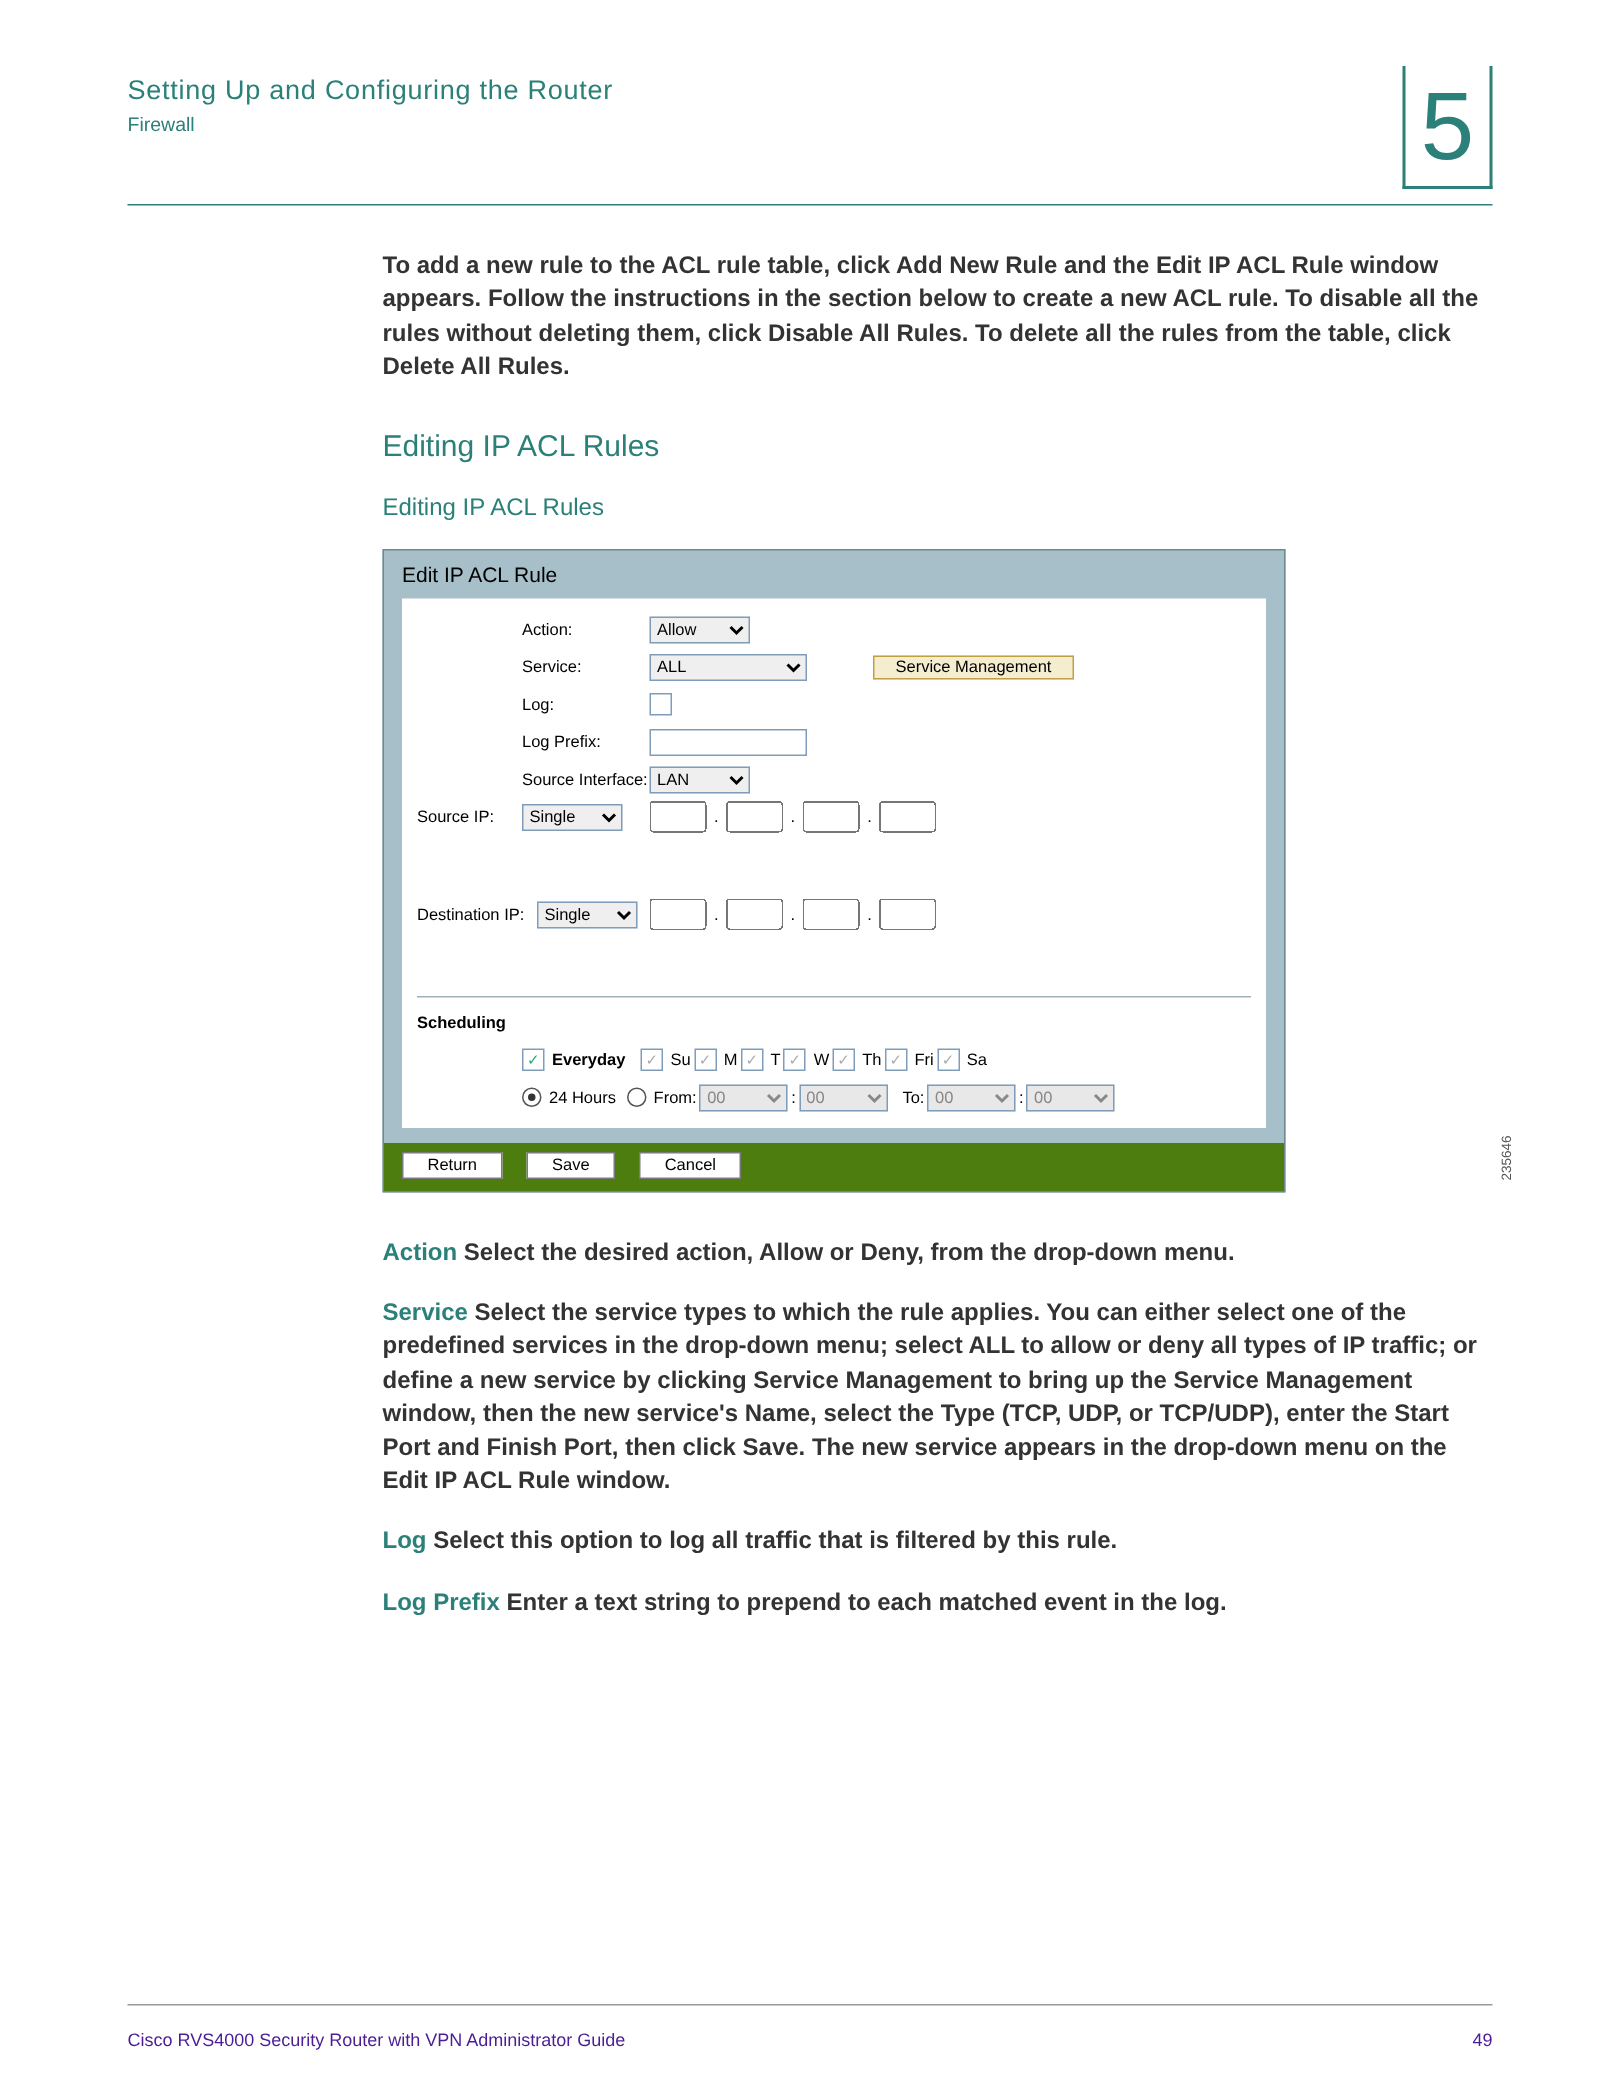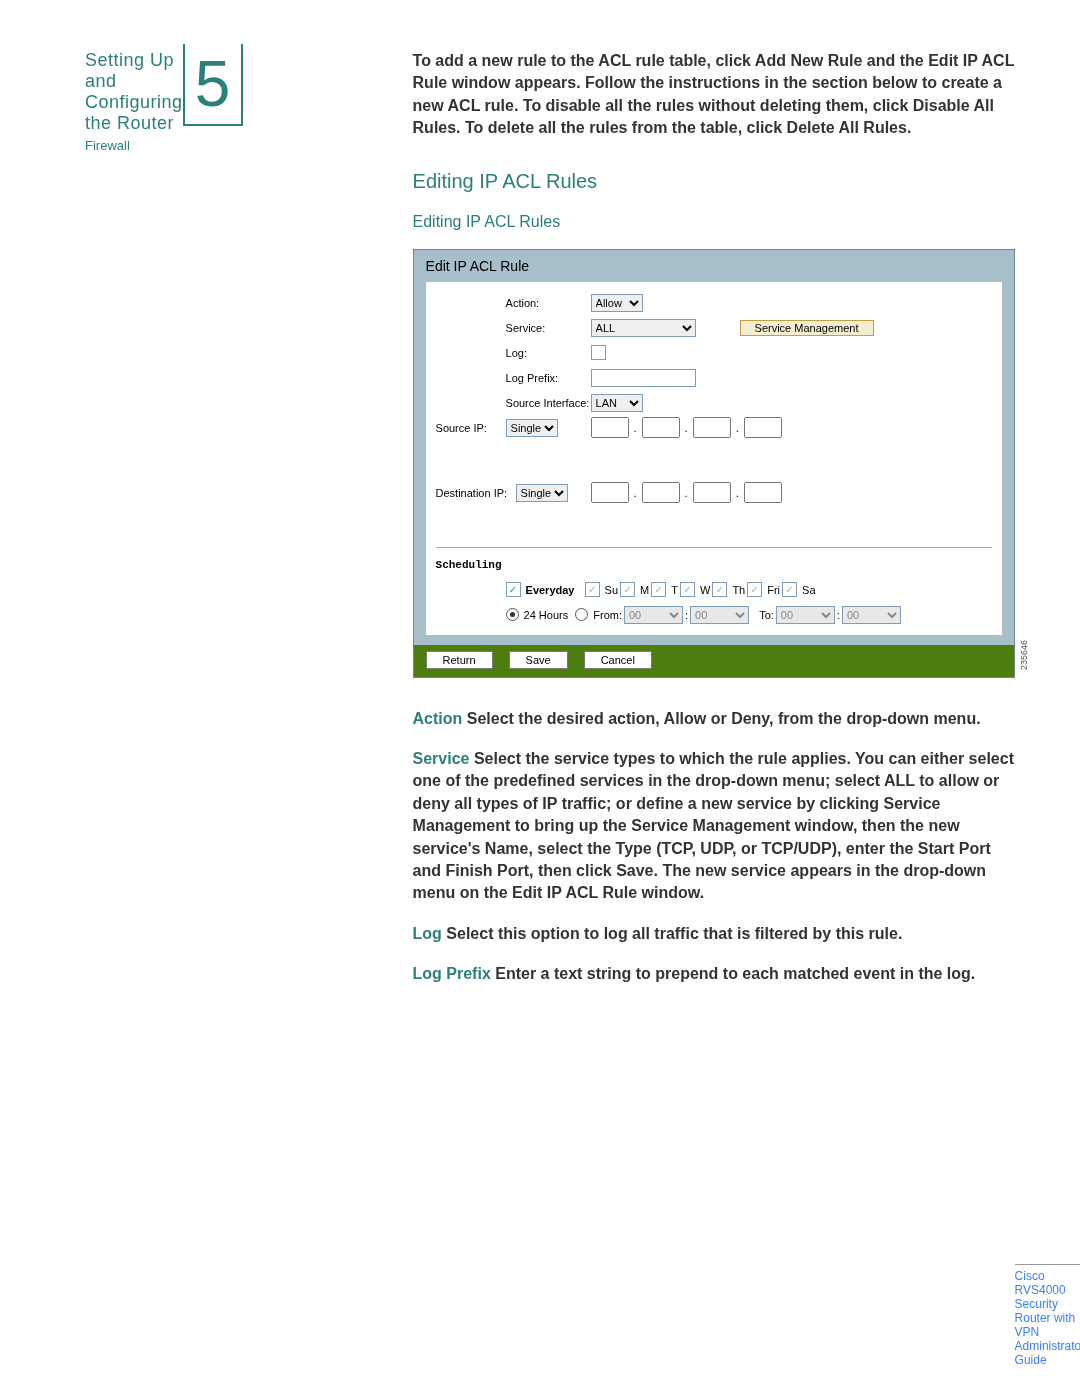--- a/index.html
+++ b/index.html
@@ -10,20 +10,21 @@
     width: 1080px;
     height: 1397px;
     position: relative;
     box-sizing: border-box;
   }
   .page {
     padding: 50px 85px 30px 85px;
     box-sizing: border-box;
     height: 100%;
     display: flex;
+    flex-direction: column;
   }
   .header-row {
     display: flex;
     align-items: flex-start;
     position: relative;
   }
   .header-left { flex: 1; }
   .header-title { color: #2b8079; font-size: 18px; letter-spacing: 0.5px; }
   .header-sub { color: #2b8079; font-size: 13px; margin-top: 4px; }
   .chapter-num {
@@ -74,51 +75,51 @@
   }
   .row { display: flex; align-items: center; min-height: 22px; margin-bottom: 3px; }
   .lbl-col { width: 70px; }
   .lbl2-col { width: 85px; }
   .ctl-col { flex: 1; display: flex; align-items: center; gap: 4px; }
   select, input[type=text] {
     font-family: Tahoma, Arial, sans-serif;
     font-size: 11px; height: 18px; box-sizing: border-box;
     border: 1px solid #7f9db9;
   }
-  .sel-sm { width: 52px; }
+  .sel-sm { width: 67px; }
   .sel-md { width: 105px; }
   .sel-t { width: 59px; background:#e8e8e8; color:#888;}
   .txt-log { width: 105px; }
   .ip-oct { width: 30px; text-align:center;}
   .dot { margin: 0 1px; }
   .svc-btn {
     border: 1px solid #c0a040; background: #f5edd0;
     padding: 1px 14px; font-size: 11px; margin-left: 40px;
   }
   .chk { width:13px; height:13px; border:1px solid #7f9db9; background:#fff;
     display:inline-flex; align-items:center; justify-content:center;
     font-size:10px; color:#2a6; margin-right:3px;}
   .chk.off { color: transparent;}
   .chk.grey { color:#aaa; }
   .section-hr { border:none; border-top:1px solid #9fb2ba; margin:10px 0 6px 0;}
-  .sched-label { font-weight: bold; font-family: Liberation Mono, monospace; }
+  .sched-label { font-weight: bold; }
   .days { display:flex; align-items:center; gap:2px; flex-wrap:wrap;}
   .radio { width:11px; height:11px; border:1px solid #555; border-radius:50%;
     display:inline-flex; align-items:center; justify-content:center; margin-right:3px;}
   .radio.on::after{content:""; width:5px; height:5px; background:#333; border-radius:50%;}
   .btn-row {
     display:flex; gap:16px; padding: 6px 12px 8px 12px; background:#4d7c0f;
   }
   .btn { background:#fff; border:1px solid #7a7a7a; padding:2px 16px; font-size:11px; }
   .spacer { height: 40px; }
   .footer {
     margin-top: auto;
     border-top: 1px solid #999;
-    padding-top: 4px;
-    font-size: 12px; color: #3b82f6;
+    padding-top: 16px;
+    font-size: 12px; color: #4c1d95;
     display: flex; justify-content: space-between;
   }
 </style>
 </head>
 <body>
 
 <div class="page">
   <div class="header-row">
     <div class="header-left">
       <div class="header-title">Setting Up and Configuring the Router</div>

